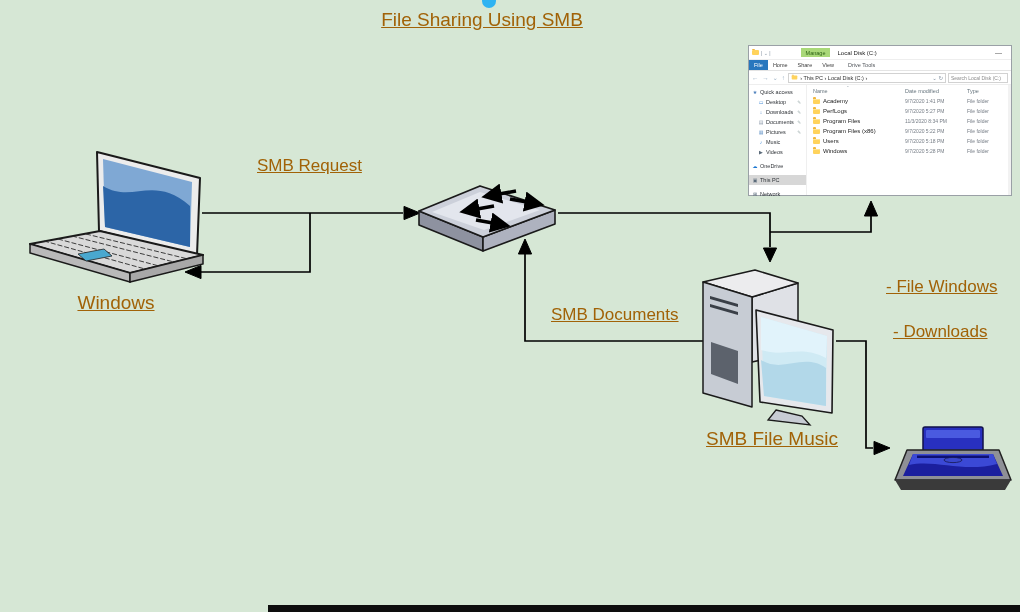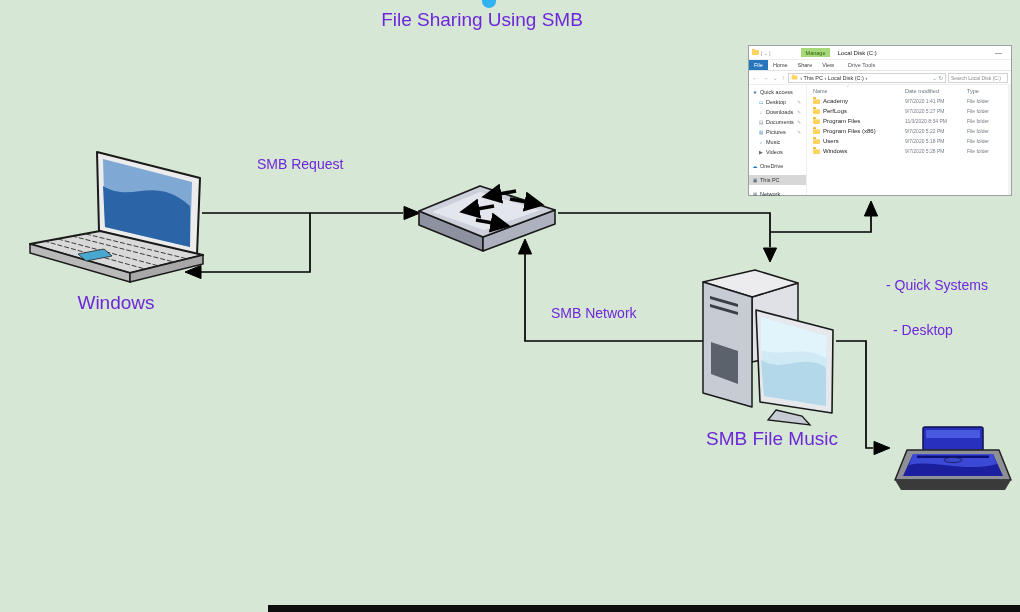--- a/index.html
+++ b/index.html
@@ -1,21 +1,21 @@
 <!DOCTYPE html>
 <html><head>
 <meta charset="utf-8">
 <style>
   * { margin:0; padding:0; box-sizing:border-box; }
   html,body { width:1020px; height:612px; }
   body { font-family:"Liberation Sans", sans-serif; position:relative; background:#d6e7d5; overflow:hidden; }
   .abs { position:absolute; }
-  .lbl { position:absolute; color:#6d28d9; white-space:nowrap; }
+  .lbl { position:absolute; color:#a16207; white-space:nowrap;text-decoration:underline; }
   .lbl.big { font-size:19px; }
-  .lbl.mid { font-size:14px; }
+  .lbl.mid { font-size:17px; }
   .center { text-align:center; }
 
   
   #connectors { position:absolute; left:0; top:0; width:1020px; height:612px; pointer-events:none; }
 
   
   .handle-dot { position:absolute; left:482px; top:-6px; width:14px; height:14px; border-radius:50%; background:#2fb3f2; }
 
   
   .bottom-bar { position:absolute; left:268px; right:0; bottom:0; height:7px; background:#0e0e0e; }
@@ -146,23 +146,23 @@
     <polygon points="14,24 106,24 118,54 2,54" fill="#8e9096" stroke="#222" stroke-width="1.5" stroke-linejoin="round"></polygon>
     <polygon points="20,28 100,28 110,50 10,50" fill="#1b1f9e"></polygon>
     <path d="M20,28 L100,28 L104,38 C70,47 42,33 16,39 Z" fill="#3b49d6"></path>
     <rect x="24" y="29.5" width="72" height="2.5" fill="#0d1070"></rect>
     <ellipse cx="60" cy="34" rx="9" ry="2.6" fill="#3947cc" stroke="#16194f" stroke-width="0.8"></ellipse>
     <polygon points="2,54 118,54 112,64 8,64" fill="#3a3a3a"></polygon>
   </svg>
 </div>
 
 <div class="lbl mid abs" style="left:257px; top:156px;">SMB Request</div>
-<div class="lbl mid abs" style="left:551px; top:305px;">SMB Network</div>
-<div class="lbl mid abs" style="left:886px; top:277px;">- Quick Systems</div>
-<div class="lbl mid abs" style="left:893px; top:322px;">- Desktop</div>
+<div class="lbl mid abs" style="left:551px; top:305px;">SMB Documents</div>
+<div class="lbl mid abs" style="left:886px; top:277px;">- File Windows</div>
+<div class="lbl mid abs" style="left:893px; top:322px;">- Downloads</div>
 
 <div class="explorer">
   <div class="ex-title">
     <span class="qat-folder"></span>
     <span class="mini">| ⌄ |</span>
     <span class="manage-tab">Manage</span>
     <span class="ex-win-title">Local Disk (C:)</span>
     <span class="ex-min">—</span>
   </div>
   <div class="ex-tabs">

